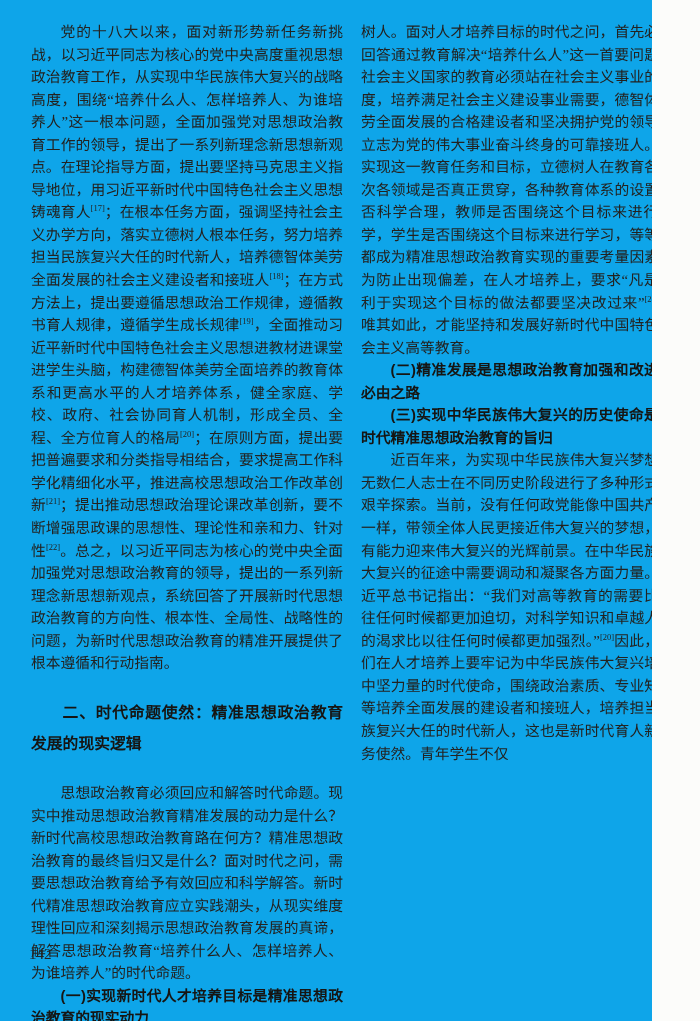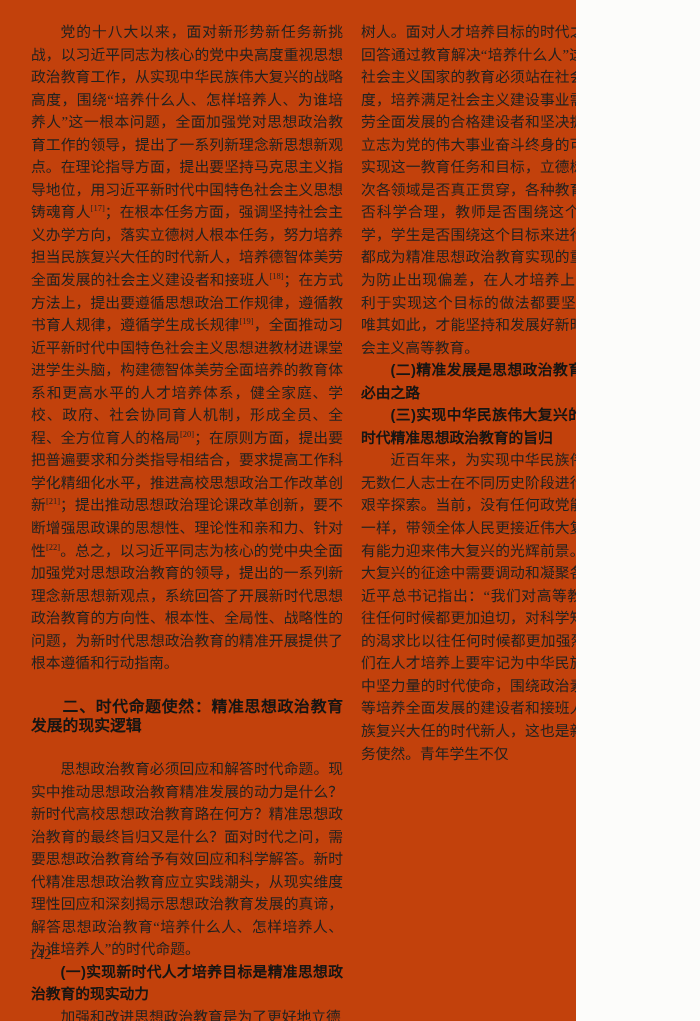--- a/index.html
+++ b/index.html
@@ -2,44 +2,44 @@
 <html lang="zh-CN"><head>
 <meta charset="utf-8">
 <style>
   html, body {
     margin: 0;
     padding: 0;
     background: #fcfcfa;
   }
   .page {
     position: relative;
-    width: 576px;
+    width: 652px;
     height: 1021px;
-    background: #c2410c;
+    background: #0ea5e9;
     overflow: hidden;
     font-family: "Liberation Serif", "DejaVu Serif", serif;
     color: #232220;
   }
   .col {
     position: absolute;
     top: 21px;
     font-size: 14.75px;
     line-height: 22.55px;
     text-align: justify;
     text-justify: inter-character;
   }
   .col-left  { left: 31px;  width: 312px; }
   .col-right { left: 361px; width: 313px; }
   p { margin: 0; padding: 0; }
   p.indent { text-indent: 2em; }
   p.section-heading {
     font-family: "Liberation Sans", "DejaVu Sans", sans-serif;
     font-weight: bold;
     font-size: 15.8px;
-    line-height: 19px;
+    line-height: 31px;
     margin: 22.55px 0;
     text-indent: 2em;
     color: #161513;
   }
   p.sub-heading {
     font-family: "Liberation Sans", "DejaVu Sans", sans-serif;
     font-weight: bold;
     font-size: 14.75px;
     text-indent: 2em;
     color: #161513;

